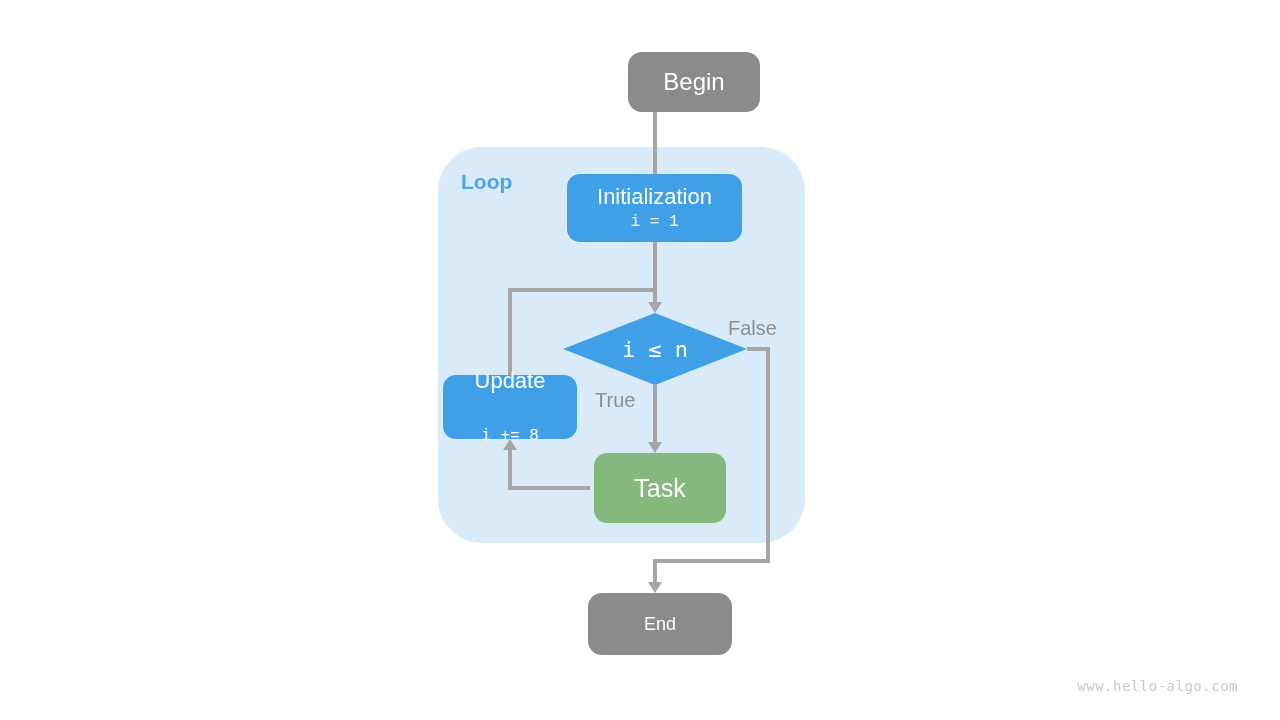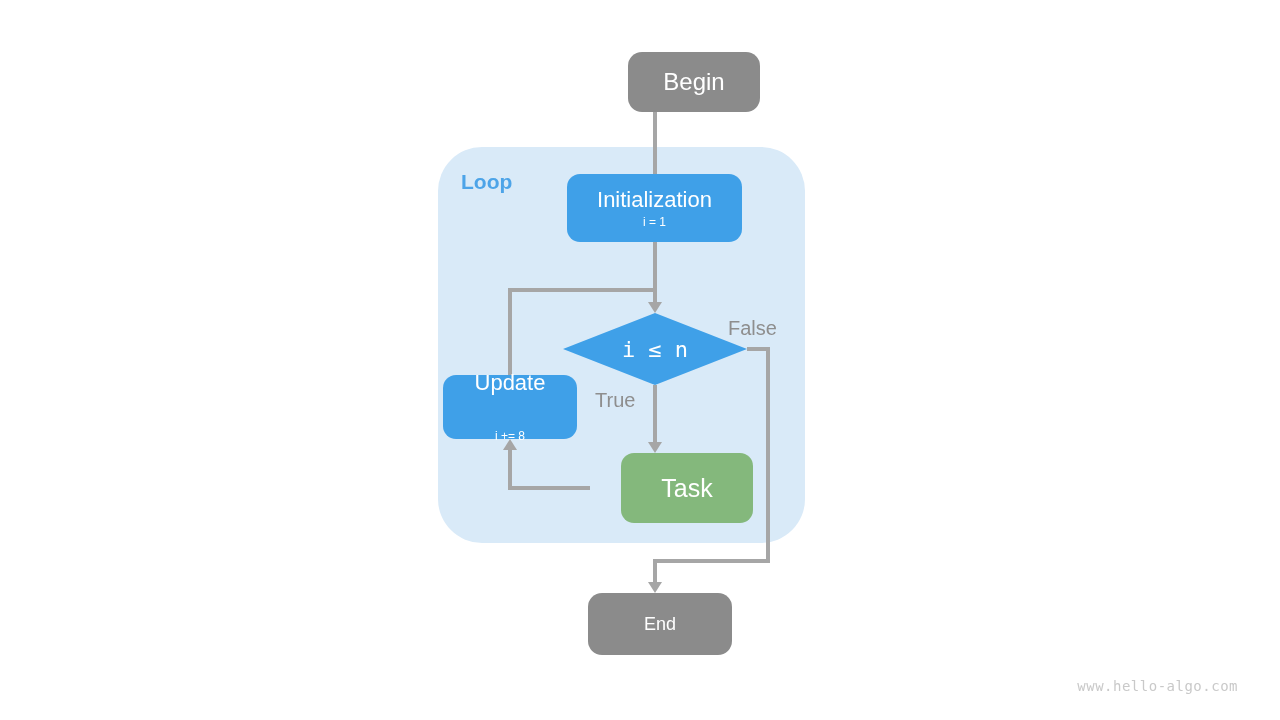--- a/index.html
+++ b/index.html
@@ -30,28 +30,28 @@
     color:#ffffff;text-align:center;border-radius:13px;
   }
   .node-col{flex-direction:column;gap:3px;}
   .rounded{background:var(--gray);border-radius:14px;}
   .blue{background:var(--blue);}
   .green{background:var(--green);}
   #begin{left:588px;top:52px;width:132px;height:60px;font-size:24px;margin-left:40px;}
   #end{left:588px;top:593px;width:144px;height:62px;font-size:18px;}
   #init{left:567px;top:174px;width:175px;height:68px;}
   #update{left:443px;top:375px;width:134px;height:64px;gap:34px;}
-  #task{left:621px;top:453px;width:132px;height:70px;font-size:25px;}
+  #task{left:594px;top:453px;width:132px;height:70px;font-size:25px;}
   #condition{
     left:563px;top:313px;width:184px;height:72px;
     clip-path:polygon(50% 0,100% 50%,50% 100%,0 50%);
     font-family:"DejaVu Sans Mono",monospace;font-size:22px;
   }
   .node-title{font-size:22px;line-height:1.15;}
-  .node-code{font-family:Liberation Sans, sans-serif;font-size:12px;line-height:1.2;}
+  .node-code{font-family:Liberation Mono, monospace;font-size:16px;line-height:1.2;}
   .edge{position:absolute;background:var(--line);}
   .arrow-down{
     position:absolute;width:0;height:0;
     border-left:7px solid transparent;border-right:7px solid transparent;
     border-top:11px solid var(--line);
   }
   .arrow-up{
     position:absolute;width:0;height:0;
     border-left:7px solid transparent;border-right:7px solid transparent;
     border-bottom:11px solid var(--line);

